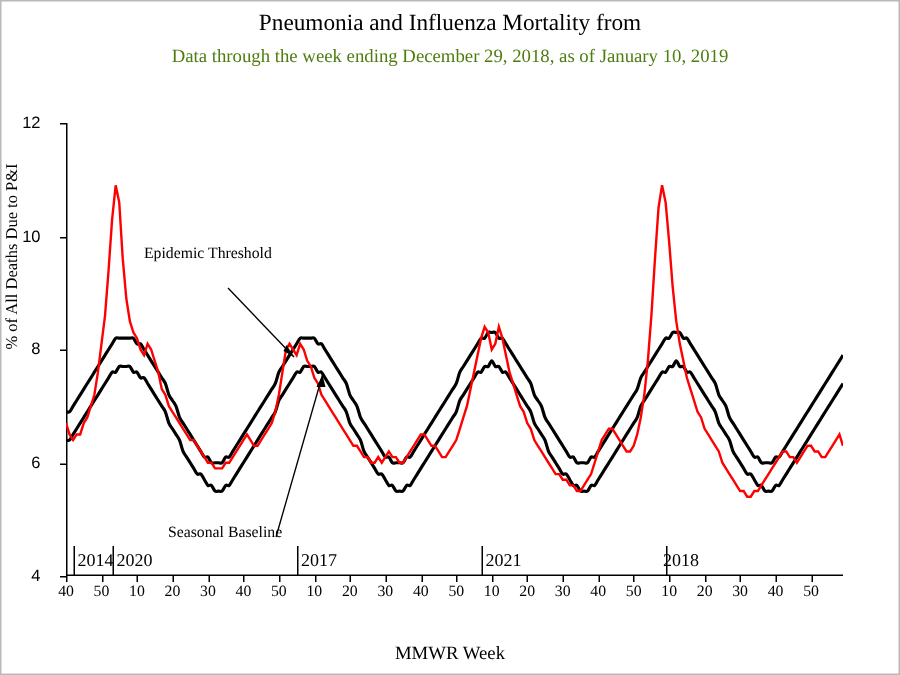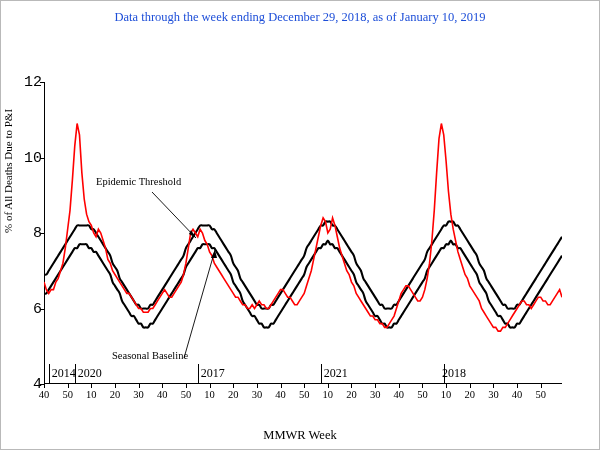--- a/index.html
+++ b/index.html
@@ -33,45 +33,45 @@
     font-size: 15.5px;
     line-height: 20px;
     color: #000;
     white-space: nowrap;
   }
   .subtitle-line {
     font-family: "Liberation Serif", serif;
     font-size: 12.5px;
     line-height: 18px;
     margin-top: 2px;
-    color: #1d4ed8;
+    color: #4d7c0f;
     white-space: nowrap;
   }
   #plot-area {
     position: absolute;
     left: 44px;
     top: 82px;
     width: 518px;
     height: 302px;
   }
   #plot-frame {
     position: absolute;
     left: 0; top: 0;
     width: 518px; height: 302px;
     border-left: 1px solid #000;
     border-bottom: 1px solid #000;
     box-sizing: border-box;
   }
   .y-tick-label {
     position: absolute;
     right: 100%;
-    margin-right: 2px;
+    margin-right: 17px;
     transform: translateY(-50%);
-    font-size: 15px;
-    font-family: Liberation Mono, monospace;
+    font-size: 11px;
+    font-family: Liberation Sans, sans-serif;
     white-space: nowrap;
   }
   .y-tick-mark {
     position: absolute;
     left: -4px;
     width: 4px;
     height: 1px;
     background: #000;
   }
   .x-tick-mark {
@@ -119,30 +119,31 @@
     text-align: center;
     font-size: 12.5px;
     font-family: "Liberation Serif", serif;
   }
   .annot {
     position: absolute;
     font-size: 10.5px;
     font-family: "Liberation Serif", serif;
     white-space: nowrap;
   }
-  #epidemic-threshold-label { left: 96px; top: 176px; }
+  #epidemic-threshold-label { left: 96px; top: 164px; }
   #seasonal-baseline-label { left: 112px; top: 350px; }
   svg { display: block; }
 </style>
 </head>
 <body>
 
 <div id="frame"></div>
 
 <div class="title-block">
+  <div class="title-line">Pneumonia and Influenza Mortality from</div>
   <div class="subtitle-line">Data through the week ending December 29, 2018, as of January 10, 2019</div>
 </div>
 
 <div id="y-axis-title">% of All Deaths Due to P&amp;I</div>
 
 <div id="plot-area">
   <div id="plot-frame"></div>
   <div id="y-ticks">
       <div class="y-tick-label" style="top: 302px;">4</div>
       <div class="y-tick-mark" style="top: 302px;"></div>

